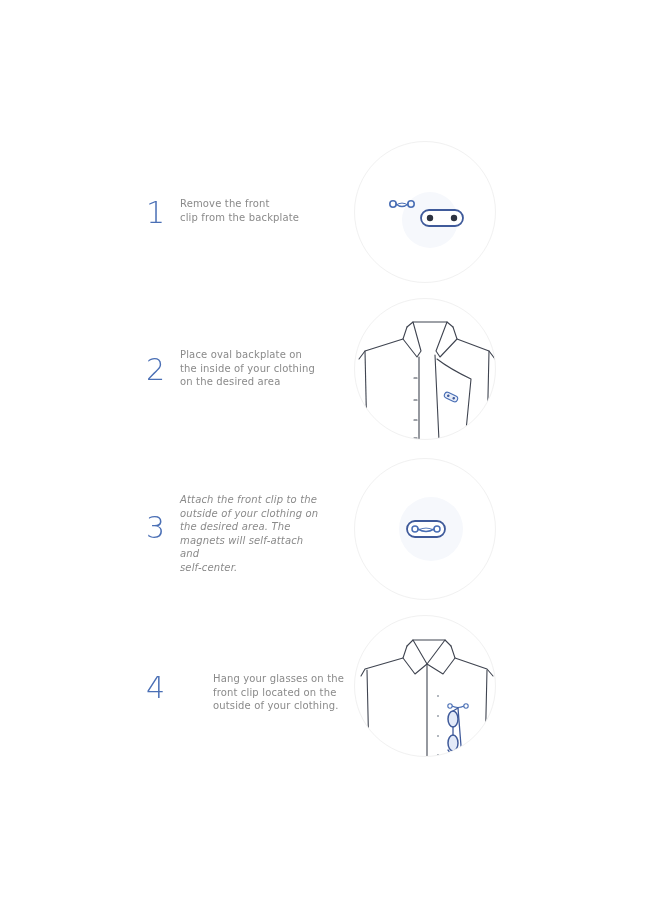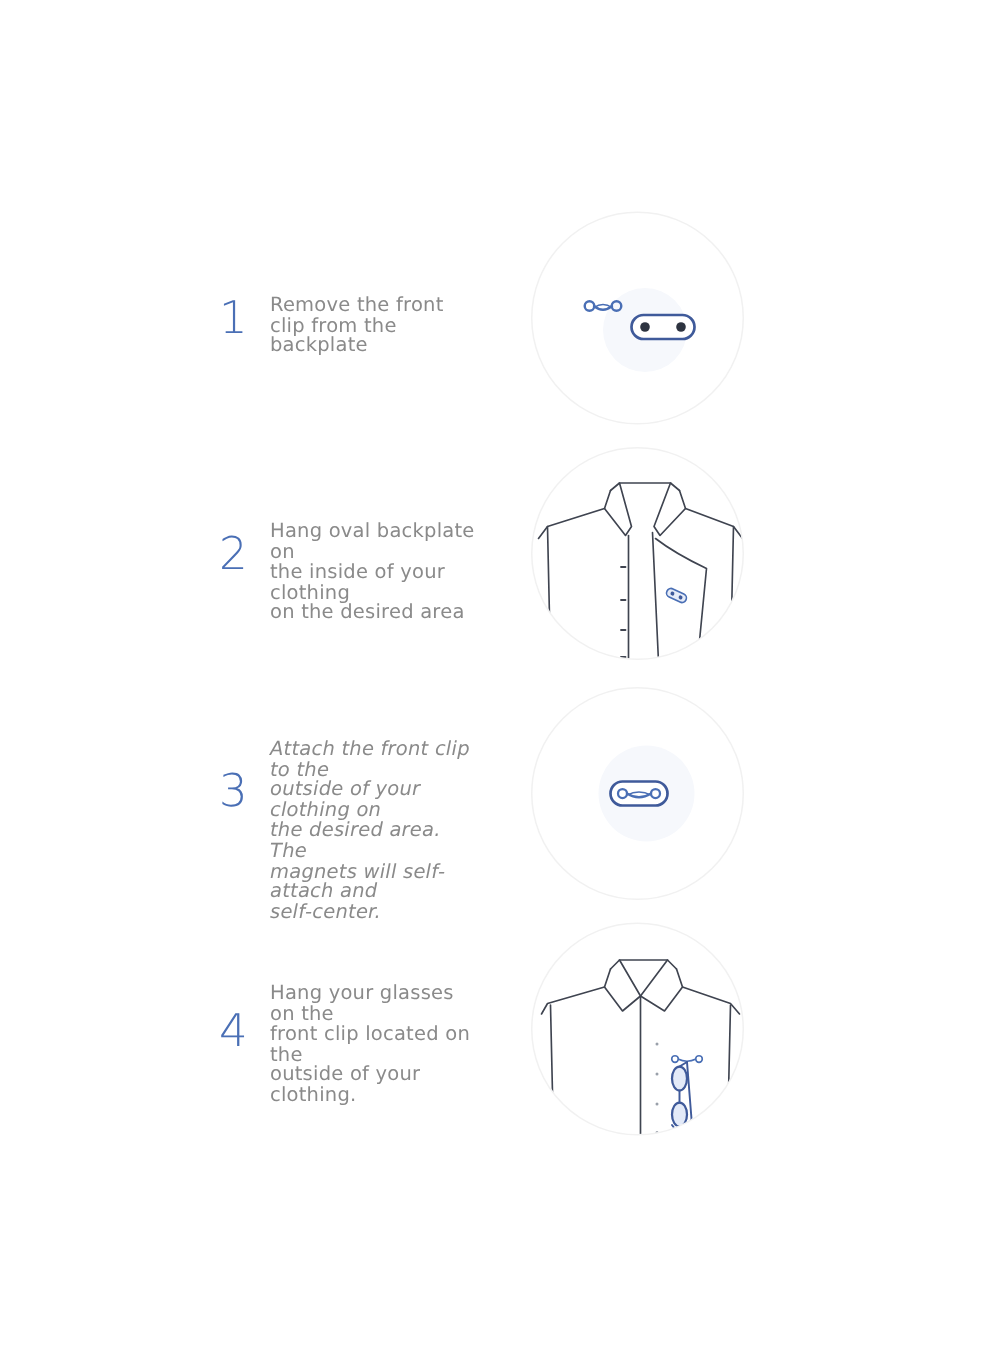--- a/index.html
+++ b/index.html
@@ -27,21 +27,21 @@
       font-size: 30px;
       line-height: 30px;
       color: #4a6fb5;
       letter-spacing: 0;
     }
     .step-text {
       position: absolute;
       left: 180px;
       width: 140px;
       font-family: "DejaVu Sans", sans-serif;
-      font-size: 13px;
+      font-size: 10px;
       line-height: 13.6px;
       color: #8a8a8a;
       letter-spacing: 0.15px;
       white-space: pre-line;
     }
     .illus {
       position: absolute;
       left: 354px;
       width: 142px;
       height: 142px;
@@ -79,21 +79,21 @@
 
       <rect x="66" y="68" width="42" height="16" rx="8" ry="8" fill="#ffffff" stroke="#3f5a9a" stroke-width="1.8"></rect>
       <circle cx="75" cy="76" r="3.2" fill="#2d3340"></circle>
       <circle cx="99" cy="76" r="3.2" fill="#2d3340"></circle>
     </svg>
   </div>
 </div>
 
 <div class="step" style="top:0;">
   <div class="step-number" style="top:355px;">2</div>
-  <div class="step-text" style="top:348px;">Hang oval backplate on
+  <div class="step-text" style="top:348px;">Place oval backplate on
 the inside of your clothing
 on the desired area</div>
   <div class="illus" style="top:298px;">
     <svg viewBox="0 0 142 142">
       <g fill="none" stroke="#3f4450" stroke-width="1.1" stroke-linejoin="round" stroke-linecap="round">
 
         <path d="M52 28 L58 23 L92 23 L98 28"></path>
         <path d="M52 28 L48 40 L62 58 L66 52 L58 23"></path>
         <path d="M98 28 L102 40 L85 58 L81 52 L92 23"></path>
 
@@ -141,21 +141,21 @@
         <circle cx="82" cy="70" r="3"></circle>
         <path d="M63 70 Q71 75 79 70"></path>
         <path d="M63 71 Q71 67 79 71" stroke-width="0.9"></path>
       </g>
     </svg>
   </div>
 </div>
 
 <div class="step" style="top:0;">
   <div class="step-number" style="top:673px;">4</div>
-  <div class="step-text" style="top:656px;">Hang your glasses on the
+  <div class="step-text" style="top:672px;margin-left:33px;">Hang your glasses on the
 front clip located on the
 outside of your clothing.</div>
   <div class="illus" style="top:615px;">
     <svg viewBox="0 0 142 142">
       <g fill="none" stroke="#3f4450" stroke-width="1.1" stroke-linejoin="round" stroke-linecap="round">
 
         <path d="M52 30 L58 24 L90 24 L96 30"></path>
         <path d="M52 30 L48 42 L60 58 L72 48 L58 24"></path>
         <path d="M96 30 L100 42 L88 58 L72 48 L90 24"></path>
 

